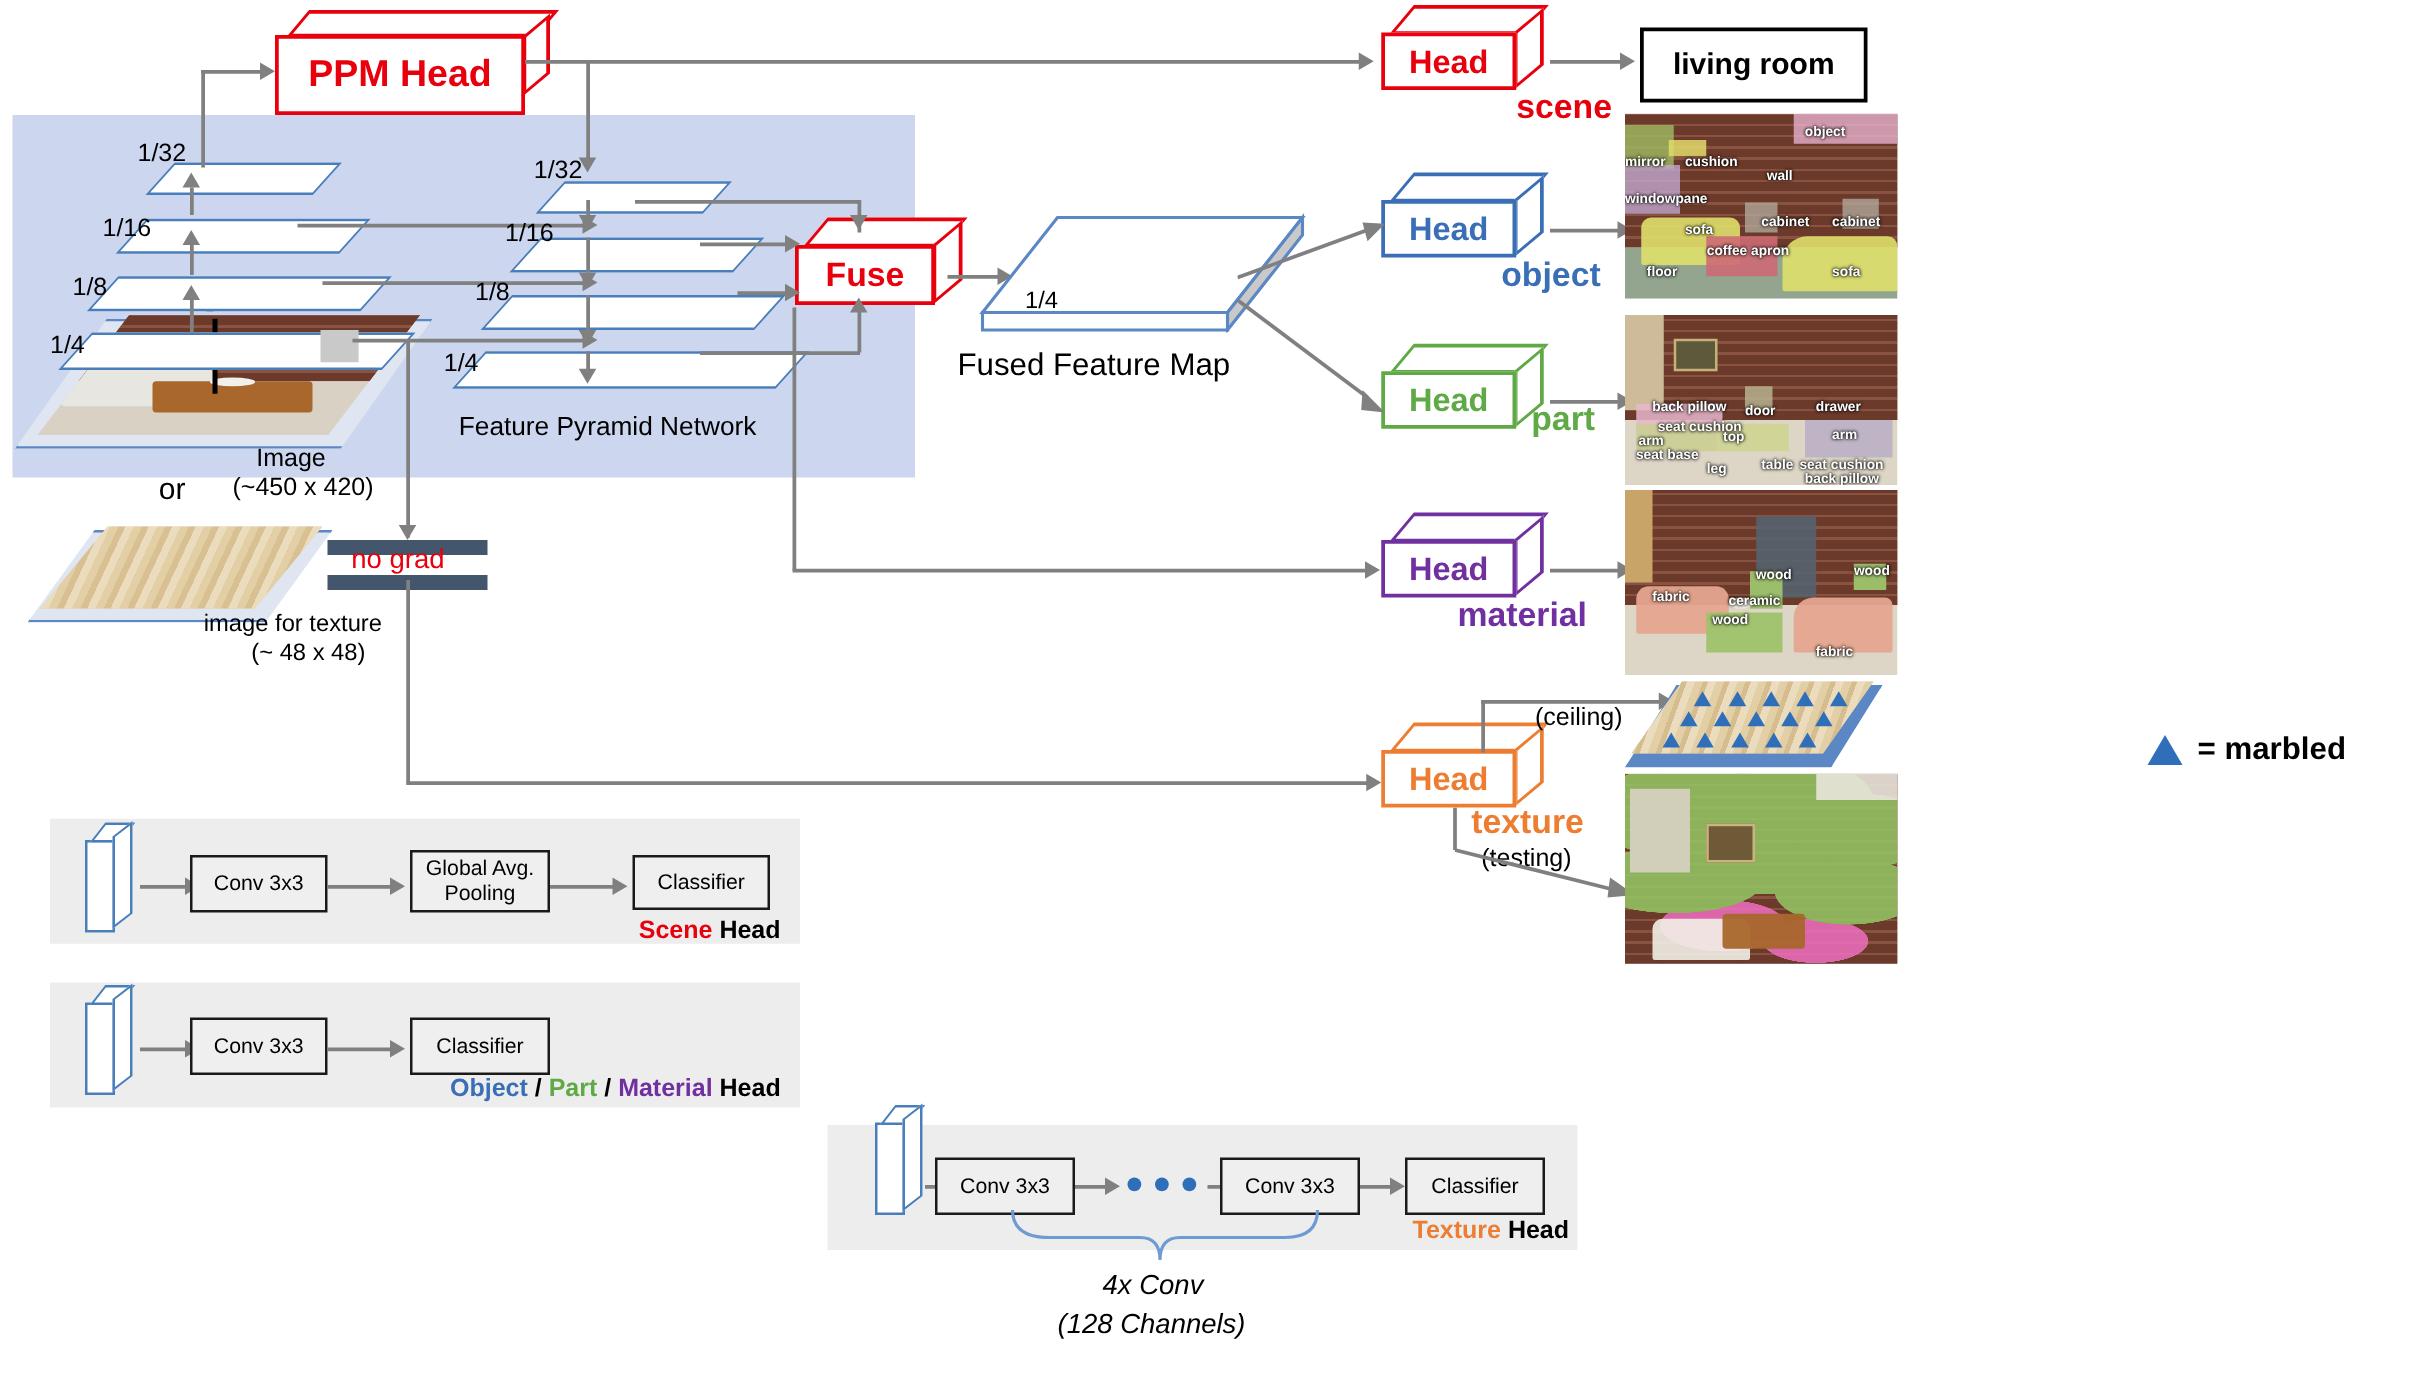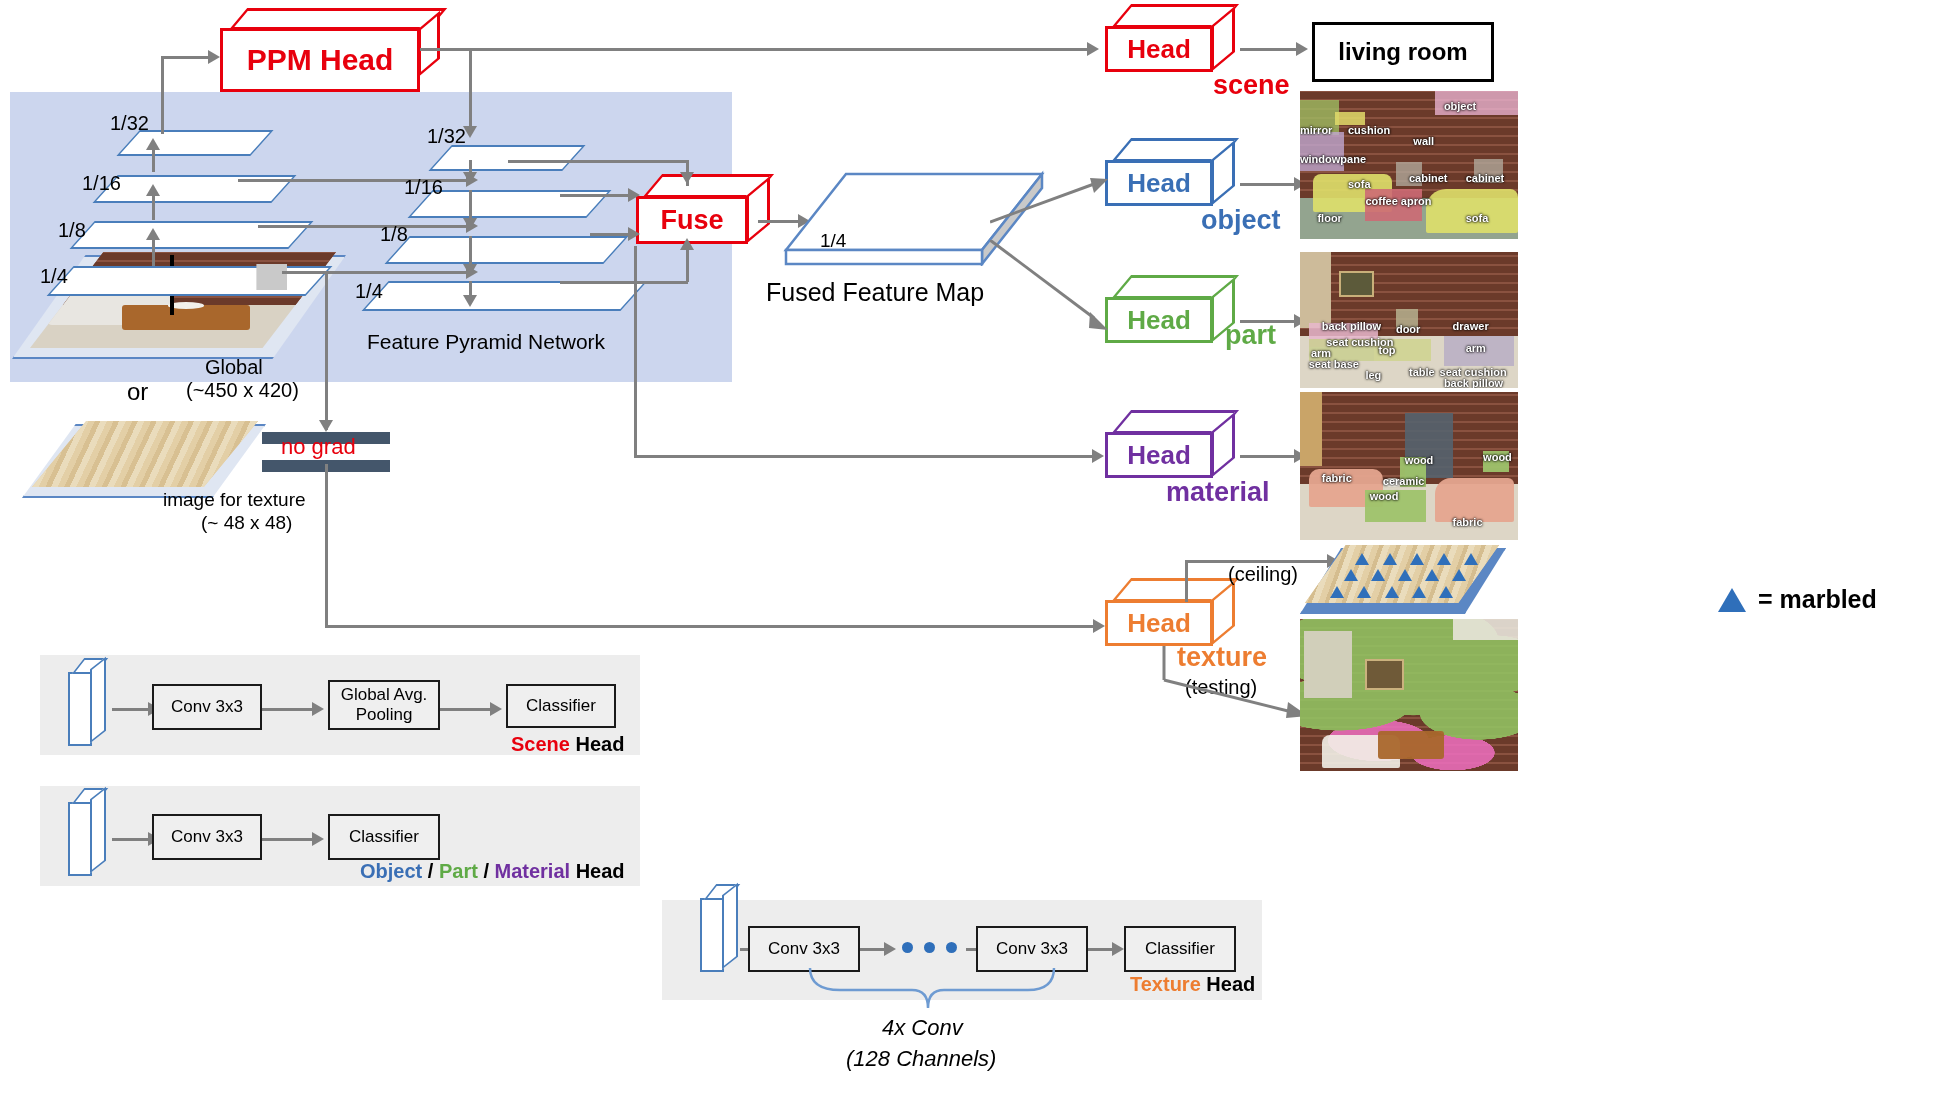--- a/index.html
+++ b/index.html
@@ -78,21 +78,21 @@
   <div class="abs brickwall" style="left:0;top:0;width:100%;height:55%"></div>
   <div class="abs" style="left:0;top:55%;width:100%;height:45%;background:#d9d2c4"></div>
   <div class="abs" style="left:6%;top:40%;width:40%;height:36%;background:#e8e6e1;border-radius:10px 10px 4px 4px"></div>
   <div class="abs" style="left:30%;top:55%;width:42%;height:26%;background:#a9672c;border-radius:3px"></div>
   <div class="abs" style="left:45%;top:52%;width:12%;height:7%;background:#f2f0ea;border-radius:50%"></div>
   <div class="abs" style="left:62%;top:22%;width:16%;height:24%;background:#5d4733"></div>
 </div>
 <div class="abs" style="left:170px;top:255px;width:4px;height:60px;background:#000"></div>
 <div class="ah ah-u-blk" style="left:165px;top:243px;"></div>
 
-<div class="abs txt" style="left:205px;top:356px;font-size:20px;">Global</div>
+<div class="abs txt" style="left:205px;top:356px;font-size:20px;">Image</div>
 <div class="abs txt" style="left:186px;top:379px;font-size:20px;">(~450 x 420)</div>
 <div class="abs txt" style="left:127px;top:378px;font-size:24px;">or</div>
 
 <div class="plate-base" style="left:22px;top:424px;width:240px;height:70px;clip-path:polygon(22% 0,100% 0,78% 100%,0 100%);"></div>
 <div class="photo" style="left:32px;top:421px;width:226px;height:66px;clip-path:polygon(24% 0,100% 0,76% 100%,0 100%);background:
    repeating-linear-gradient(115deg,#e3cfa6 0 6px,#d8c092 6px 11px,#eadcbc 11px 17px),#e0cba2;"></div>
 <div class="abs txt" style="left:163px;top:489px;font-size:19px;">image for texture</div>
 <div class="abs txt" style="left:201px;top:512px;font-size:19px;">(~ 48 x 48)</div>
 
 <div class="plate" style="left:60px;top:266px;width:255px;height:26px;"></div>

